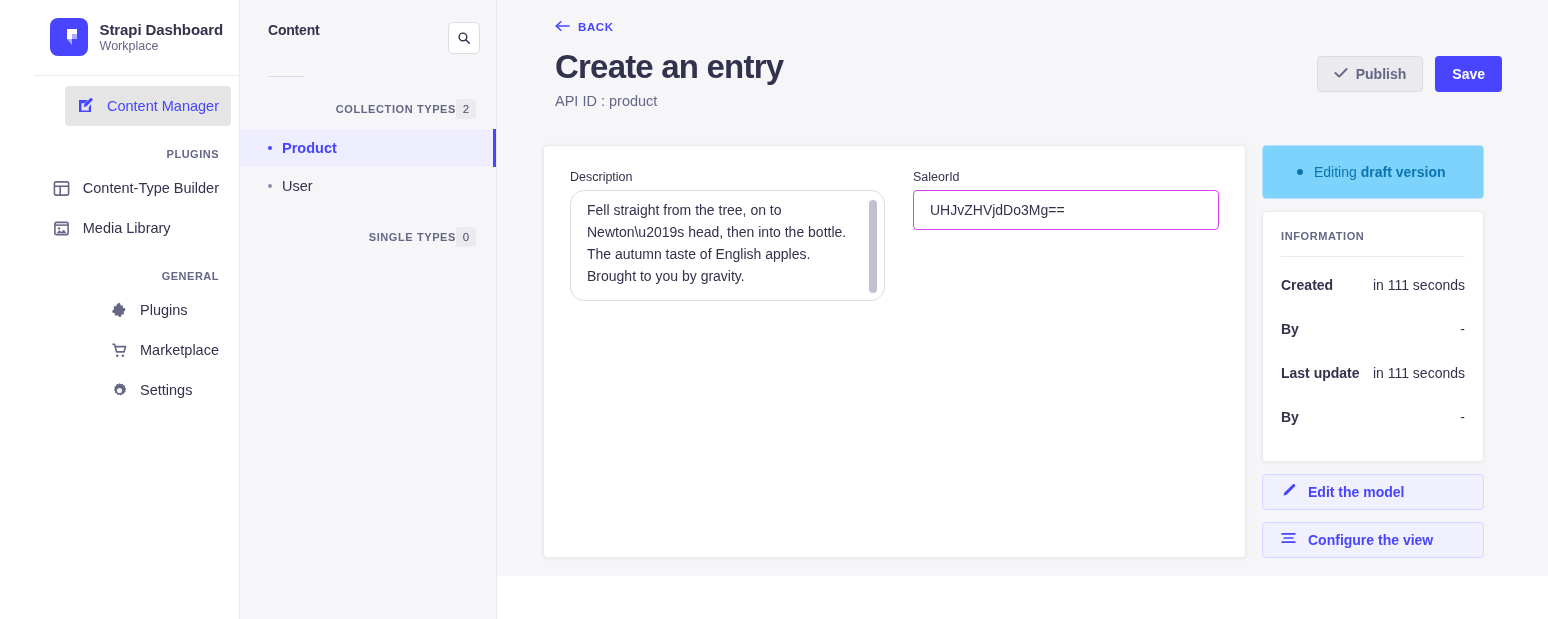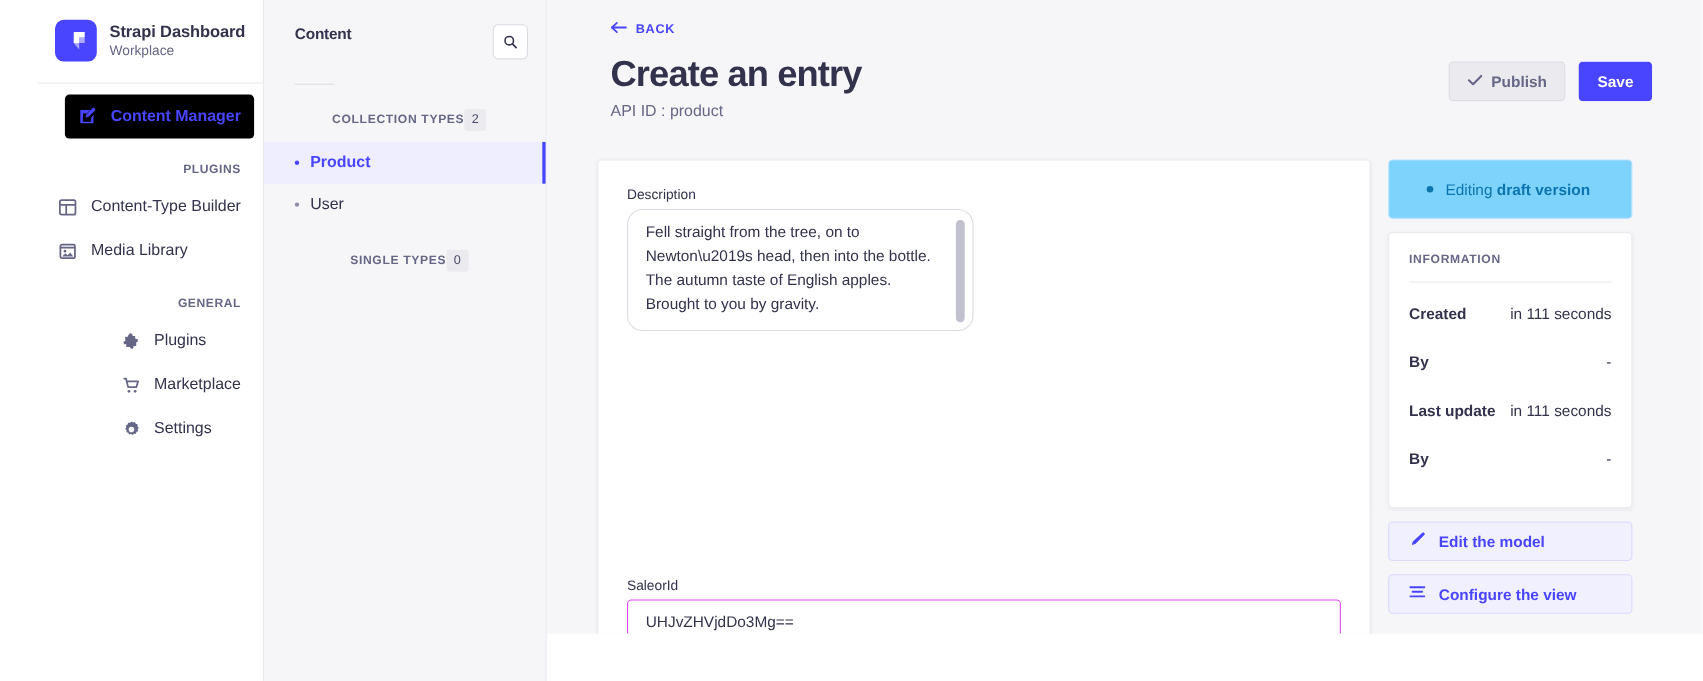--- a/index.html
+++ b/index.html
@@ -36,21 +36,21 @@
   .brand-sub { font-size: 12.5px; color: #666687; }
 
   .nav-top { padding: 10px 8px 0 8px; }
   .nav-item {
     display: flex; align-items: center; gap: 12px;
     height: 40px; padding: 0 12px;
     border-radius: 4px;
     font-size: 14.5px; color: #32324d;
     cursor: pointer;
   }
-  .nav-item.active { background: #000000; color: #4945ff; font-weight: bold; }
+  .nav-item.active { background: #e5e5e5; color: #4945ff; font-weight: normal; }
   .nav-item .ic { width: 18px; height: 18px; flex: 0 0 18px; display: flex; align-items: center; justify-content: center; }
 
   .nav-section {
     font-size: 11px; font-weight: bold; letter-spacing: 0.5px;
     color: #666687; text-transform: uppercase;
     padding: 22px 20px 8px 20px;
   }
   .nav-list { padding: 0 8px; }
   .nav-list .nav-item { color: #32324d; height: 40px; }
   .nav-list .nav-item .ic svg { fill: #666687; }
@@ -69,21 +69,21 @@
   .ctpanel-title { font-size: 14px; font-weight: bold; color: #32324d; letter-spacing: -0.2px; }
   .search-btn {
     width: 32px; height: 32px; border-radius: 5px;
     background: #ffffff; border: 1px solid #dcdce4;
     display: flex; align-items: center; justify-content: center;
     cursor: pointer; flex: 0 0 32px;
   }
   .ctpanel-divider { margin: 22px 0 0 28px; width: 36px; height: 1px; background: #dcdce4; }
 
   .ct-group-head {
-    display: flex; align-items: center; justify-content: center;
+    display: flex; align-items: center; justify-content: flex-end;
     padding: 22px 20px 10px 28px;
   }
   .ct-group-label { font-size: 11px; font-weight: bold; letter-spacing: 0.6px; color: #666687; text-transform: uppercase; }
   .ct-badge {
     min-width: 20px; height: 20px; padding: 0 5px;
     background: #eaeaef; border-radius: 3px;
     font-size: 11.5px; color: #4a4a6a; font-weight: normal;
     display: flex; align-items: center; justify-content: center;
   }
   .ct-item {
@@ -135,21 +135,21 @@
   }
   .form-card {
     flex: 1 1 auto;
     background: #ffffff;
     border: 1px solid #eaeaef;
     border-radius: 4px;
     box-shadow: 0 1px 4px rgba(33,33,52,0.06);
     padding: 24px 26px 30px 26px;
     max-width: 703px;
   }
-  .fields { display: flex; gap: 40px; flex-direction: column; }
+  .fields { display: flex; gap: 28px; }
   .field { display: flex; flex-direction: column; gap: 6px; }
   .field.desc { width: 315px; flex: 0 0 315px; }
   .field.sale { flex: 1 1 auto; }
   .field-label { font-size: 12.5px; color: #32324d; }
   .textarea-box {
     border: 1px solid #dcdce4; border-radius: 14px;
     background: #ffffff;
     height: 111px; position: relative;
     padding: 8px 24px 8px 16px;
     overflow: hidden;

